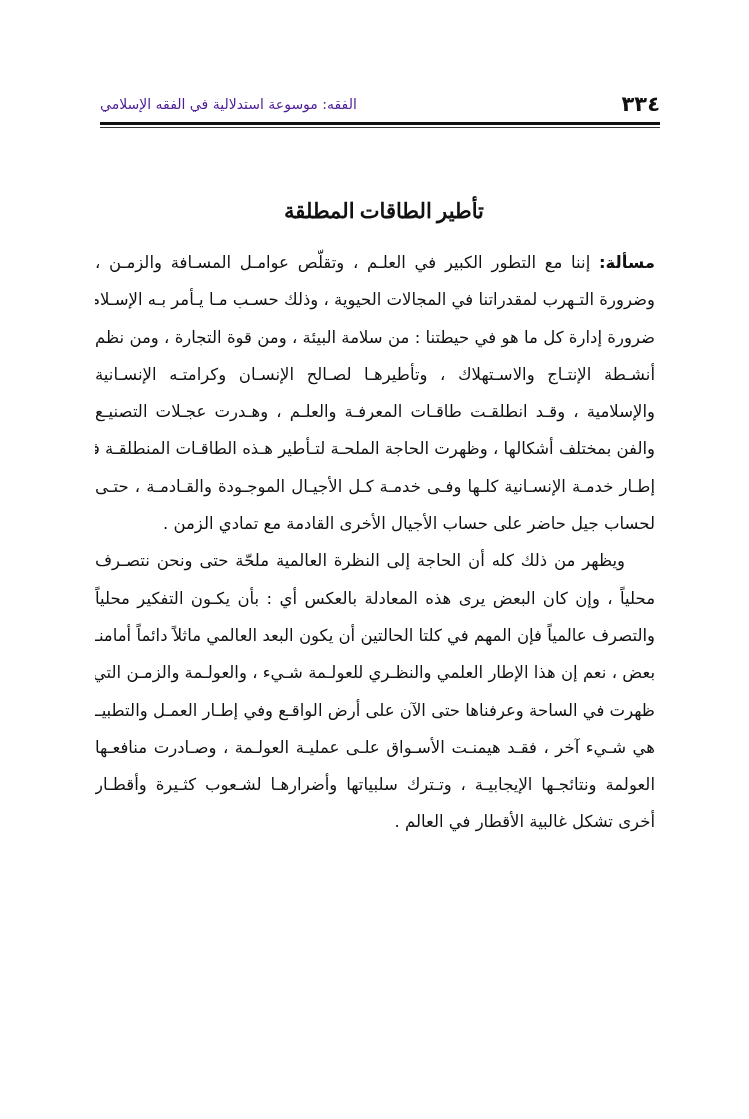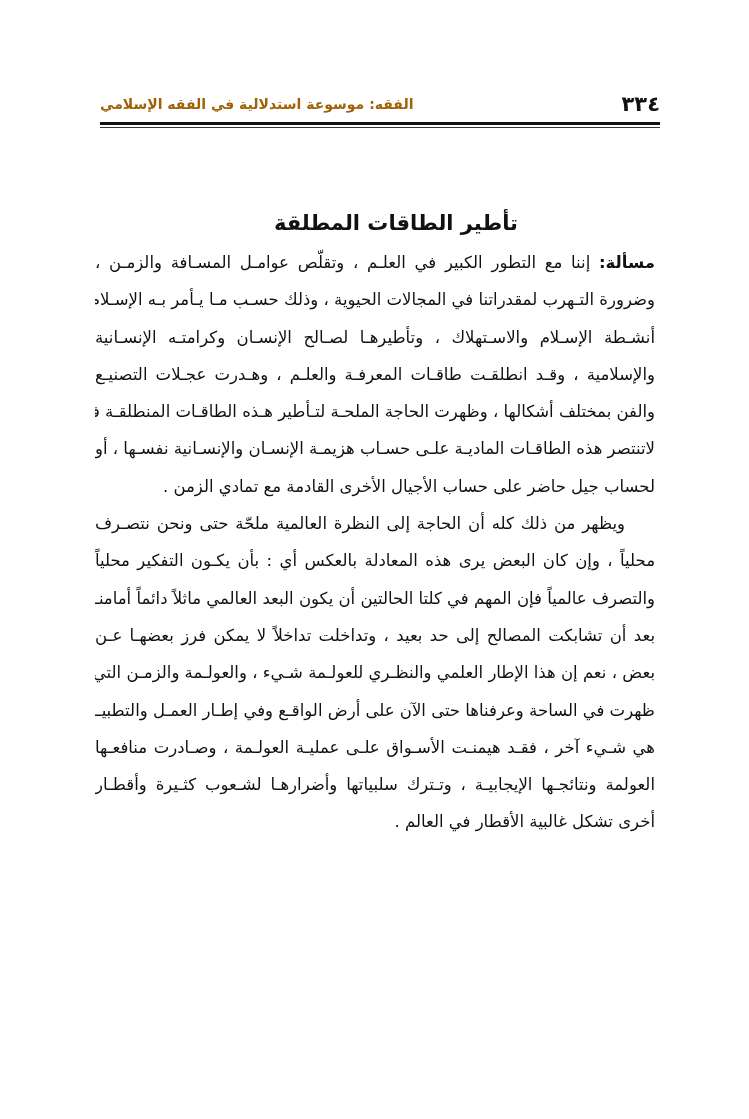--- a/index.html
+++ b/index.html
@@ -36,24 +36,24 @@
     }
     .page-number {
       font-family: "DejaVu Sans", sans-serif;
       font-weight: bold;
       font-size: 21px;
       line-height: 28px;
       color: #111;
     }
     .book-title {
       font-family: "DejaVu Sans", sans-serif;
-      font-weight: bold;
+      font-weight: normal;
       font-size: 14px;
       line-height: 28px;
-      color: #a16207;
+      color: #4c1d95;
     }
     .header-rule {
       position: absolute;
       left: 100px;
       width: 560px;
       top: 122px;
       height: 7px;
     }
     .header-rule .thick {
       position: absolute;
@@ -124,37 +124,37 @@
   <div class="running-header">
     <span class="page-number">٣٣٤</span>
     <span class="book-title">الفقه: موسوعة استدلالية في الفقه الإسلامي</span>
   </div>
 
   <div class="header-rule">
     <div class="thick"></div>
     <div class="thin"></div>
   </div>
 
-  <h2 class="section-title" style="margin:16px;">تأطير الطاقات المطلقة</h2>
+  <h2 class="section-title" style="margin:4px;font-family:Liberation Serif, serif;">تأطير الطاقات المطلقة</h2>
 
   <div class="body-text">
     <p>
       <span class="line"><span class="issue-label">مسألة:</span> <span>إننا مع التطور الكبير في العلـم ، وتقلّص عوامـل المسـافة والزمـن ،</span></span>
       <span class="line">وضرورة التـهرب لمقدراتنا في المجالات الحيوية ، وذلك حسـب مـا يـأمر بـه الإسـلام</span>
-      <span class="line">أنشـطة الإسـلام والاسـتهلاك ، وتأطيرهـا لصـالح الإنسـان وكرامتـه الإنسـانية</span>
+      <span class="line">ضرورة إدارة كل ما هو في حيطتنا : من سلامة البيئة ، ومن قوة التجارة ، ومن نظم</span>
+      <span class="line">أنشـطة الإنتـاج والاسـتهلاك ، وتأطيرهـا لصـالح الإنسـان وكرامتـه الإنسـانية</span>
       <span class="line">والإسلامية ، وقـد انطلقـت طاقـات المعرفـة والعلـم ، وهـدرت عجـلات التصنيـع</span>
       <span class="line">والفن بمختلف أشكالها ، وظهرت الحاجة الملحـة لتـأطير هـذه الطاقـات المنطلقـة في</span>
-      <span class="line">لاتنتصر هذه الطاقـات الماديـة علـى حسـاب هزيمـة الإنسـان والإنسـانية نفسـها ، أو</span>
+      <span class="line">إطـار خدمـة الإنسـانية كلـها وفـى خدمـة كـل الأجيـال الموجـودة والقـادمـة ، حتـى</span>
       <span class="line last">لحساب جيل حاضر على حساب الأجيال الأخرى القادمة مع تمادي الزمن .</span>
     </p>
     <p>
       <span class="line indent">ويظهر من ذلك كله أن الحاجة إلى النظرة العالمية ملحّة حتى ونحن نتصـرف</span>
       <span class="line">محلياً ، وإن كان البعض يرى هذه المعادلة بالعكس أي : بأن يكـون التفكير محلياً</span>
       <span class="line">والتصرف عالمياً فإن المهم في كلتا الحالتين أن يكون البعد العالمي ماثلاً دائماً أمامنـا ،</span>
-      <span class="line">بعد أن تشابكت المصالح إلى حد بعيد ، وتداخلت تداخلاً لا يمكن فرز بعضهـا عـن</span>
       <span class="line">بعض ، نعم إن هذا الإطار العلمي والنظـري للعولـمة شـيء ، والعولـمة والزمـن التي</span>
       <span class="line">ظهرت في الساحة وعرفناها حتى الآن على أرض الواقـع وفي إطـار العمـل والتطبيـق</span>
       <span class="line">هي شـيء آخر ، فقـد هيمنـت الأسـواق علـى عمليـة العولـمة ، وصـادرت منافعـها</span>
       <span class="line">العولمة ونتائجـها الإيجابيـة ، وتـترك سلبياتها وأضرارهـا لشـعوب كثـيرة وأقطـار</span>
       <span class="line last">أخرى تشكل غالبية الأقطار في العالم .</span>
     </p>
   </div>
 
 </div>
 

